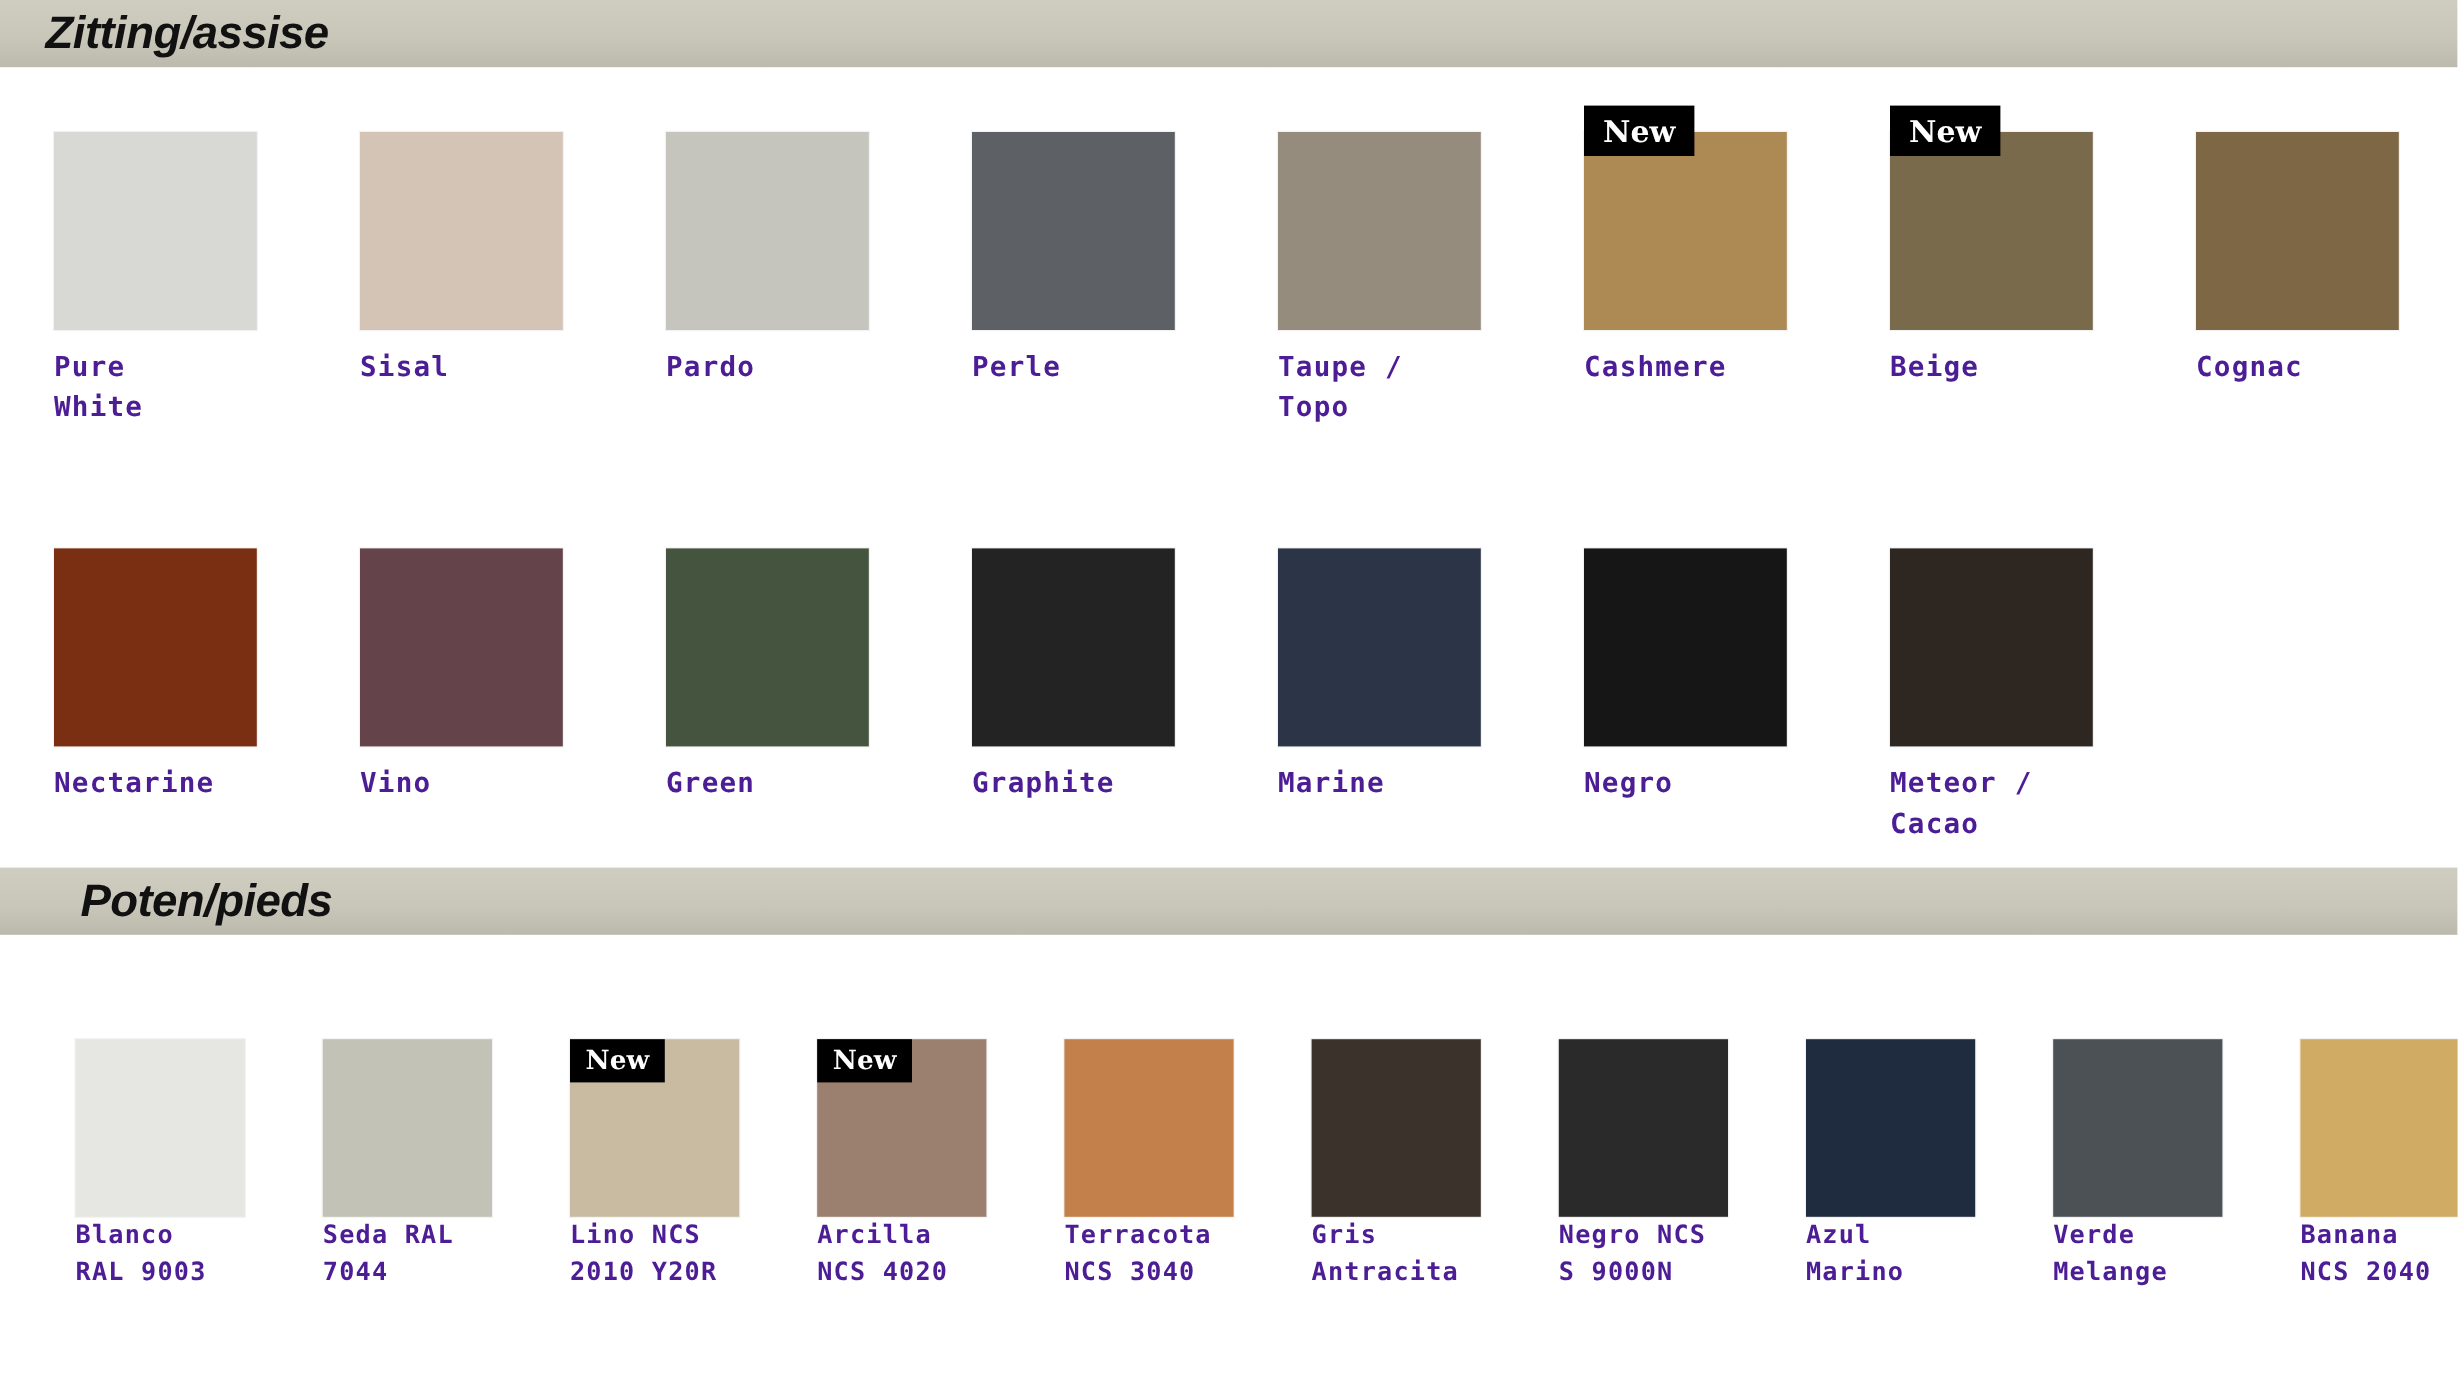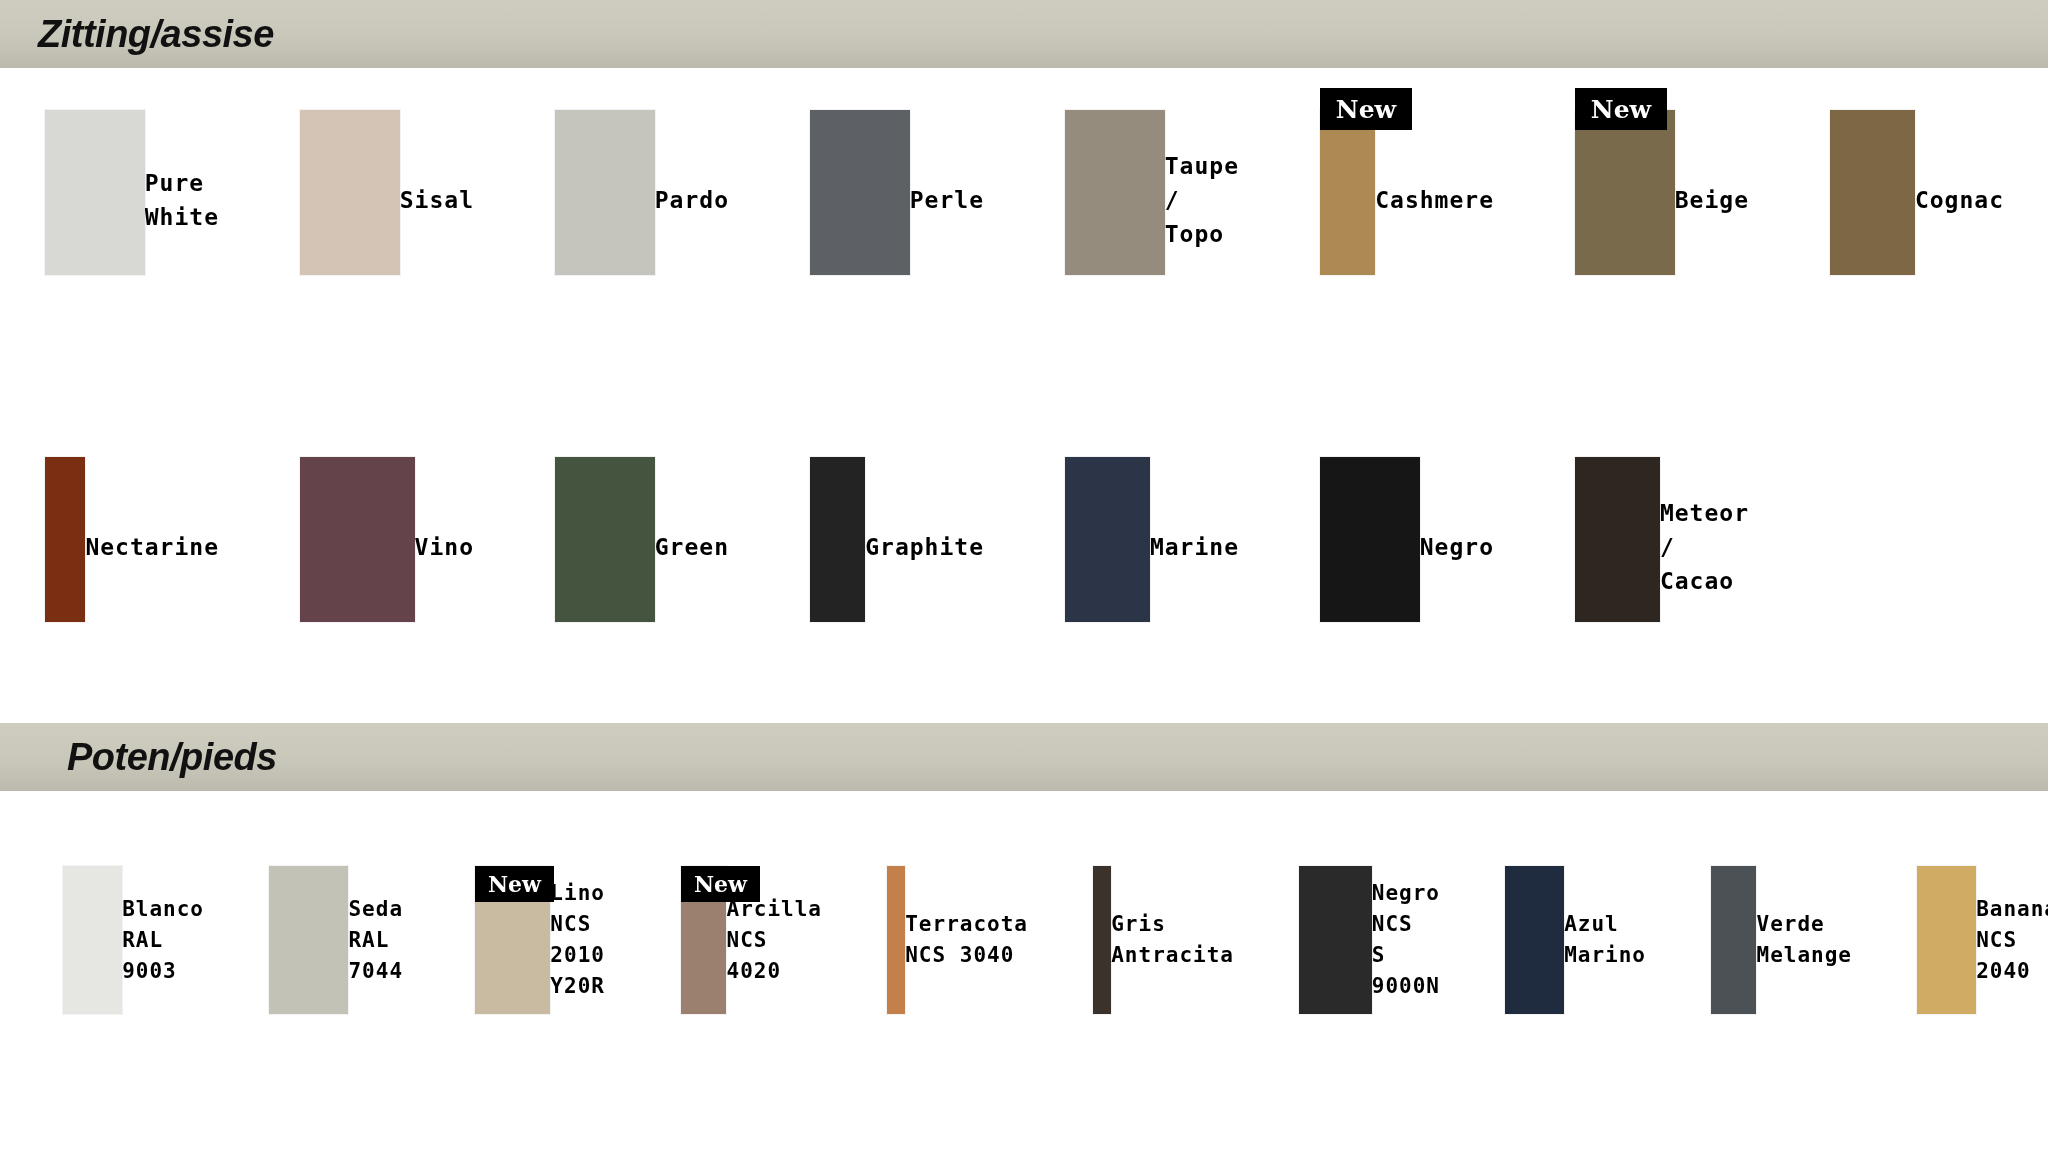--- a/index.html
+++ b/index.html
@@ -7,50 +7,50 @@
     margin: 0; padding: 0;
     width: 2048px; height: 1156px;
     background: #ffffff;
     font-family: "DejaVu Sans Mono", "Liberation Mono", monospace;
     overflow: hidden;
   }
   .page { position: relative; width: 2048px; height: 1156px; background: #fff; }
 
   
   .band {
-    position: absolute; left: 0; width: 2048px; height: 68px;
+    position: absolute; left: 0; width: 2048px; height: 56px;
     background: linear-gradient(180deg, #cfcdbf 0%, #c9c7b9 55%, #bcbaac 100%);
     display: flex; align-items: center;
   }
   .band-title {
     font-family: "Liberation Sans", sans-serif;
     font-style: italic; font-weight: bold;
     font-size: 38px; color: #111; letter-spacing: -0.5px;
     white-space: nowrap;
   }
 
   
   .row { position: absolute; display: flex; }
-  .cell { position: relative; display: flex; flex-direction: row; align-items: center; }
+  .cell { position: relative; display: flex; flex-direction: column; }
   .chip {
     position: relative;
     box-shadow: 0 0 0 1px rgba(0,0,0,0.05);
   }
   .badge {
     position: absolute; top: 0; left: 0;
     background: #000; color: #fff;
     font-family: "DejaVu Serif", "Liberation Serif", serif;
     font-weight: bold;
     display: flex; align-items: center; justify-content: center;
     line-height: 1;
   }
   .label {
     font-family: "DejaVu Sans Mono", "Liberation Mono", monospace;
     font-weight: bold;
-    color: #000000;
+    color: #4c1d95;
     white-space: pre-line;
   }
 
   
   .rowA .cell { width: 174px; margin-right: 81px; }
   .rowA .chip { width: 169px; height: 165px; }
   .rowA .badge { width: 92px; height: 42px; font-size: 25px; top: -22px; }
   .rowA .label { font-size: 23px; line-height: 34px; margin-top: 14px; letter-spacing: 1px; }
 
   

